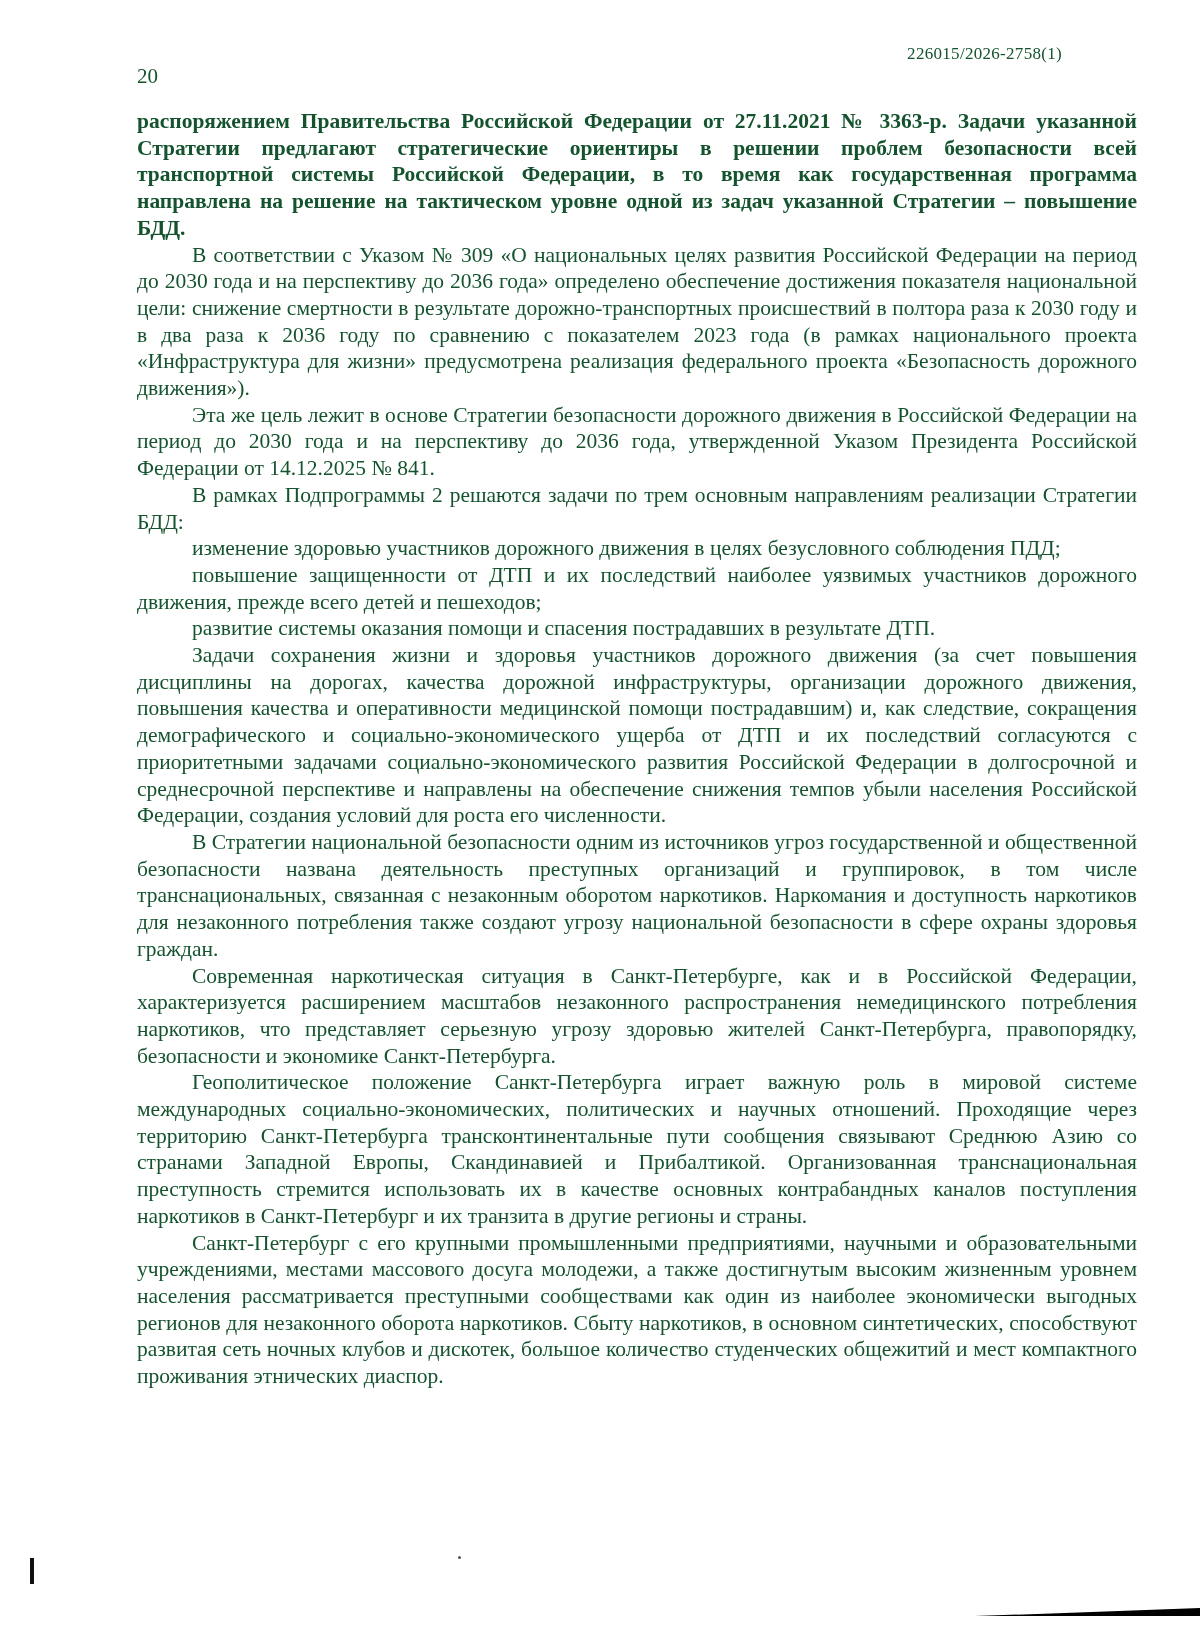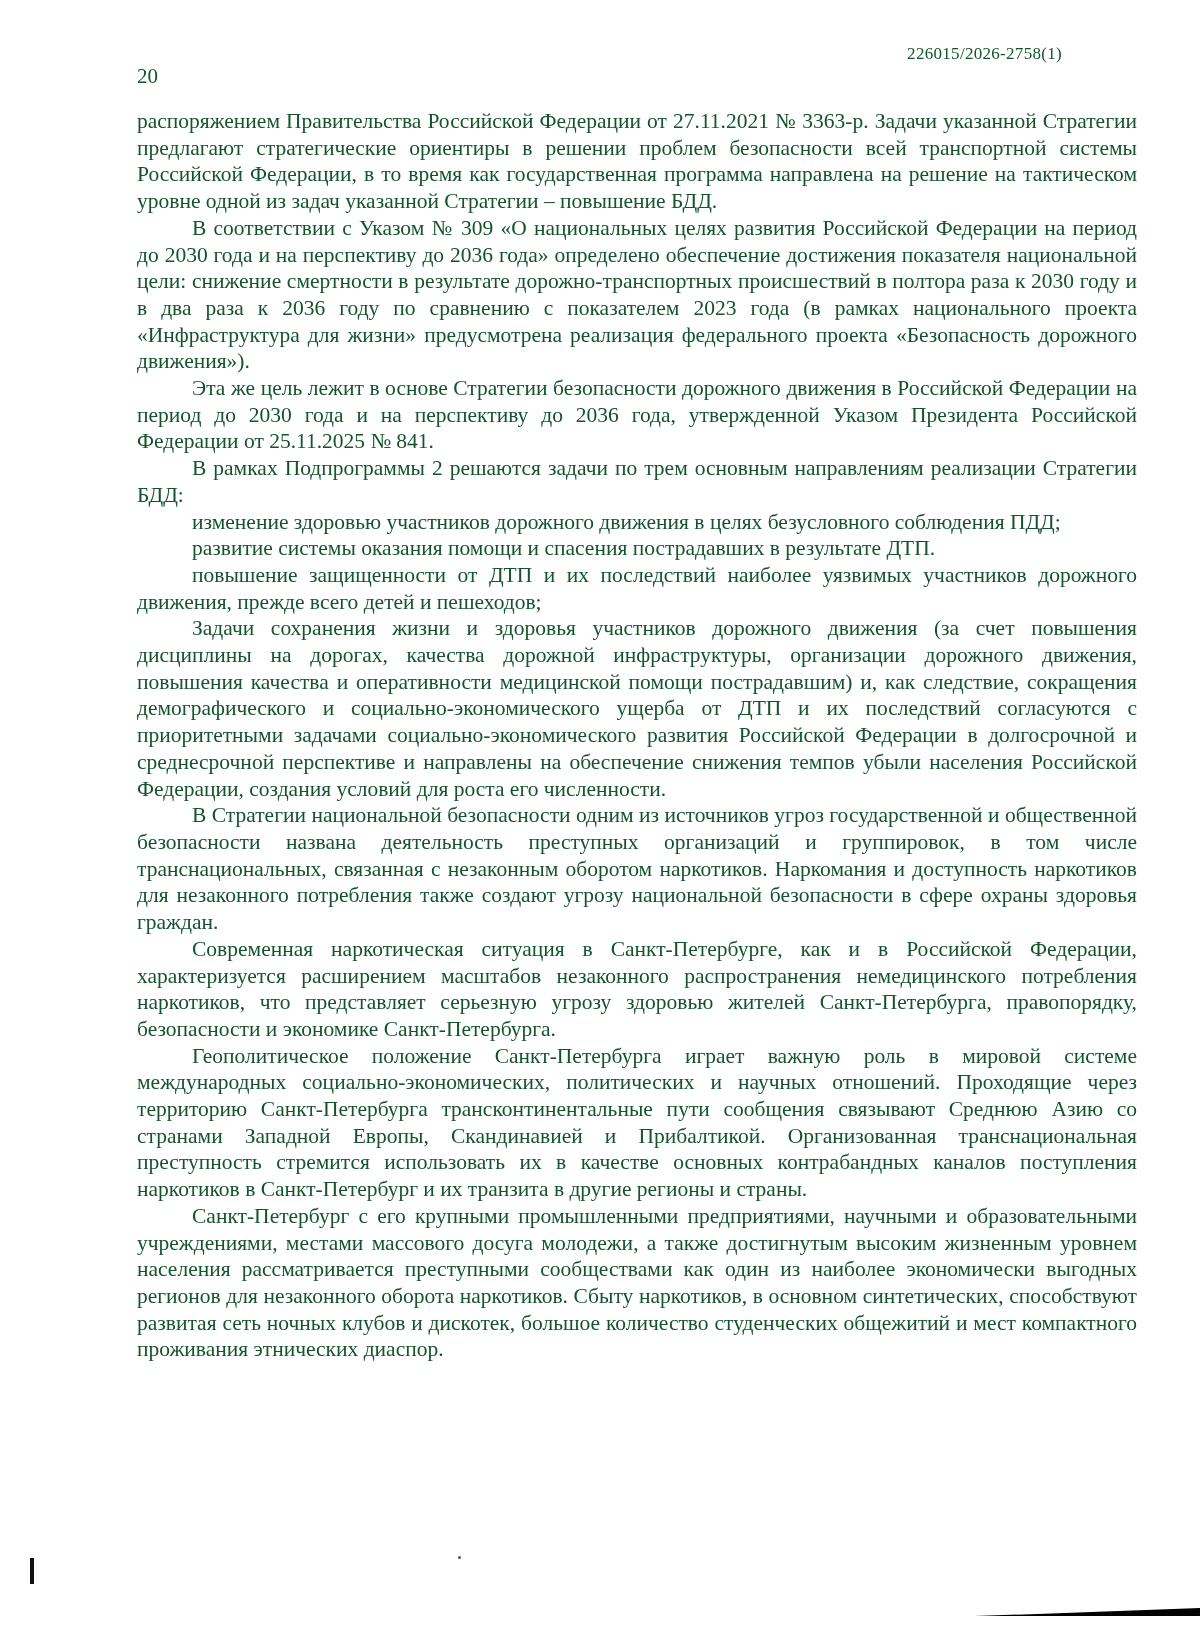--- a/index.html
+++ b/index.html
@@ -32,21 +32,21 @@
   .body-text {
     position: absolute;
     top: 108px;
     left: 107px;
     width: 1000px;
     font-size: 21.5px;
     line-height: 26.7px;
     text-align: justify;
   }
   .para { margin: 0; text-indent: 55px; }
-  .para.noindent { text-indent: 0; }
+  .para.noindent { text-indent: 0; font-weight: bold; }
 
   
   .right-dashes-a {
     position: absolute;
     left: 1193px; top: 312px;
     width: 3px; height: 790px;
     background: repeating-linear-gradient(180deg,
       rgba(25,25,25,0.85) 0px, rgba(25,25,25,0.85) 7px,
       transparent 7px, transparent 26px);
   }
@@ -90,25 +90,25 @@
 
 <div class="page">
 
   <div class="docnum">226015/2026-2758(1)</div>
 
   <div class="pagenum">20</div>
 
   <div class="body-text" id="text-body">
       <p class="para noindent">распоряжением Правительства Российской Федерации от 27.11.2021 № 3363-р. Задачи указанной Стратегии предлагают стратегические ориентиры в решении проблем безопасности всей транспортной системы Российской Федерации, в то время как государственная программа направлена на решение на тактическом уровне одной из задач указанной Стратегии – повышение БДД.</p>
       <p class="para">В соответствии с Указом № 309 «О национальных целях развития Российской Федерации на период до 2030 года и на перспективу до 2036 года» определено обеспечение достижения показателя национальной цели: снижение смертности в результате дорожно-транспортных происшествий в полтора раза к 2030 году и в два раза к 2036 году по сравнению с показателем 2023 года (в рамках национального проекта «Инфраструктура для жизни» предусмотрена реализация федерального проекта «Безопасность дорожного движения»).</p>
-      <p class="para">Эта же цель лежит в основе Стратегии безопасности дорожного движения в Российской Федерации на период до 2030 года и на перспективу до 2036 года, утвержденной Указом Президента Российской Федерации от 25.11.2025 № 841.</p>
+      <p class="para">Эта же цель лежит в основе Стратегии безопасности дорожного движения в Российской Федерации на период до 2030 года и на перспективу до 2036 года, утвержденной Указом Президента Российской Федерации от 14.12.2025 № 841.</p>
       <p class="para">В рамках Подпрограммы 2 решаются задачи по трем основным направлениям реализации Стратегии БДД:</p>
       <p class="para">изменение здоровью участников дорожного движения в целях безусловного соблюдения ПДД;</p>
+      <p class="para">повышение защищенности от ДТП и их последствий наиболее уязвимых участников дорожного движения, прежде всего детей и пешеходов;</p>
       <p class="para">развитие системы оказания помощи и спасения пострадавших в результате ДТП.</p>
-      <p class="para">повышение защищенности от ДТП и их последствий наиболее уязвимых участников дорожного движения, прежде всего детей и пешеходов;</p>
       <p class="para">Задачи сохранения жизни и здоровья участников дорожного движения (за счет повышения дисциплины на дорогах, качества дорожной инфраструктуры, организации дорожного движения, повышения качества и оперативности медицинской помощи пострадавшим) и, как следствие, сокращения демографического и социально-экономического ущерба от ДТП и их последствий согласуются с приоритетными задачами социально-экономического развития Российской Федерации в долгосрочной и среднесрочной перспективе и направлены на обеспечение снижения темпов убыли населения Российской Федерации, создания условий для роста его численности.</p>
       <p class="para">В Стратегии национальной безопасности одним из источников угроз государственной и общественной безопасности названа деятельность преступных организаций и группировок, в том числе транснациональных, связанная с незаконным оборотом наркотиков. Наркомания и доступность наркотиков для незаконного потребления также создают угрозу национальной безопасности в сфере охраны здоровья граждан.</p>
       <p class="para">Современная наркотическая ситуация в Санкт-Петербурге, как и в Российской Федерации, характеризуется расширением масштабов незаконного распространения немедицинского потребления наркотиков, что представляет серьезную угрозу здоровью жителей Санкт-Петербурга, правопорядку, безопасности и экономике Санкт-Петербурга.</p>
       <p class="para">Геополитическое положение Санкт-Петербурга играет важную роль в мировой системе международных социально-экономических, политических и научных отношений. Проходящие через территорию Санкт-Петербурга трансконтинентальные пути сообщения связывают Среднюю Азию со странами Западной Европы, Скандинавией и Прибалтикой. Организованная транснациональная преступность стремится использовать их в качестве основных контрабандных каналов поступления наркотиков в Санкт-Петербург и их транзита в другие регионы и страны.</p>
       <p class="para">Санкт-Петербург с его крупными промышленными предприятиями, научными и образовательными учреждениями, местами массового досуга молодежи, а также достигнутым высоким жизненным уровнем населения рассматривается преступными сообществами как один из наиболее экономически выгодных регионов для незаконного оборота наркотиков. Сбыту наркотиков, в основном синтетических, способствуют развитая сеть ночных клубов и дискотек, большое количество студенческих общежитий и мест компактного проживания этнических диаспор.</p>
     </div>
 
   <div class="right-dashes-a"></div>
   <div class="right-solid"></div>
   <div class="right-dashes-b"></div>

